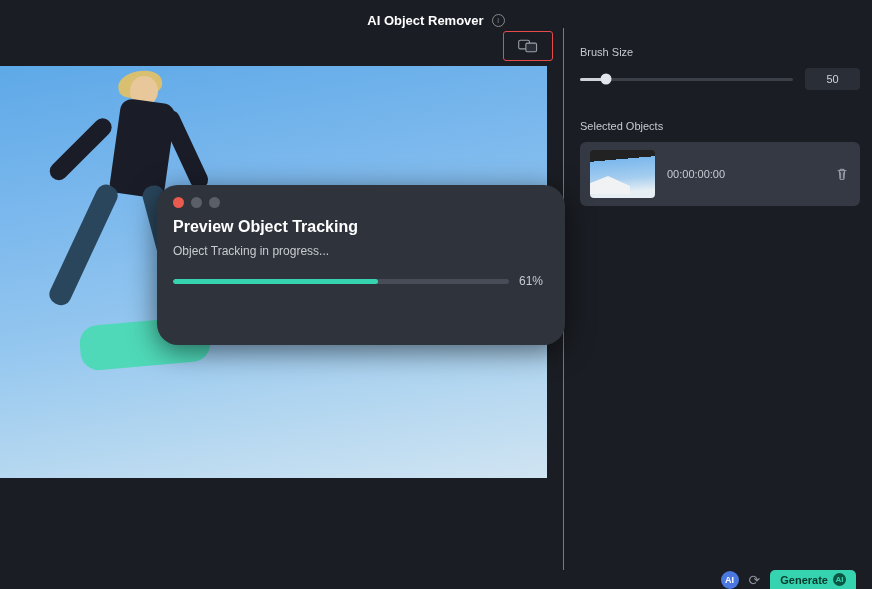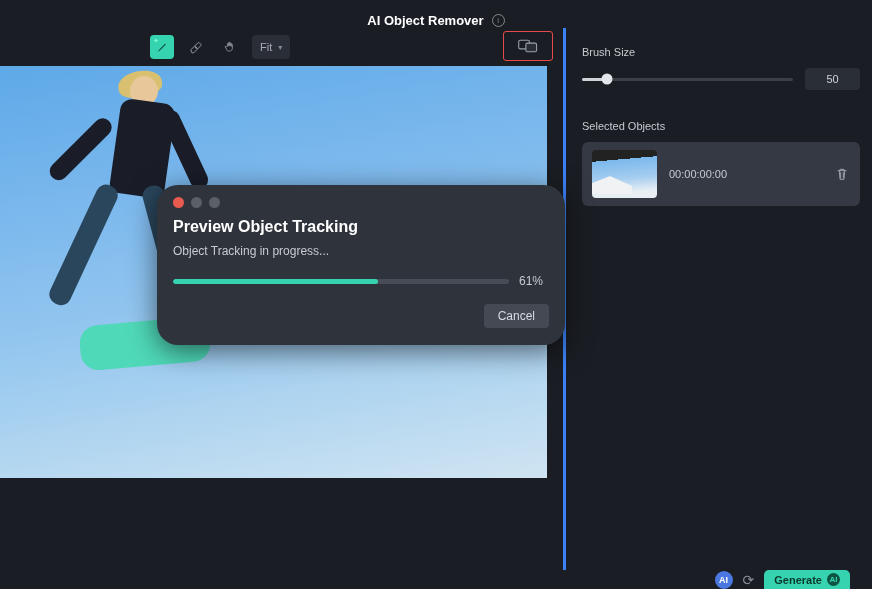--- a/index.html
+++ b/index.html
@@ -234,21 +234,21 @@
     transform: translate(-50%, -50%);
     width: 12px; height: 12px;
     background: #e3e6ea;
     border-radius: 50%;
     cursor: pointer;
   }
 
   .right-panel {
     flex: 1;
     padding: 10px 12px 0 16px;
-    border-left: 3px solid #3b82f6;
+    border-left: 1px solid #3b82f6;
   }
   .label {
     font-size: 11px;
     color: #c7cbd1;
     margin-bottom: 10px;
     margin-top: 8px;
   }
   .brush-row {
     display: flex;
     align-items: center;
@@ -326,21 +326,21 @@
     font-size: 11px;
     color: #c7cbd1;
     flex: 1;
   }
   .trash {
     width: 16px; height: 16px;
     cursor: pointer;
   }
   .bottom-bar{
     position:absolute;
-    right:14px;
+    right:8px;
     bottom:0;
     height:19px;
     display:flex;
     align-items:center;
     gap:10px;
     padding-right:8px;
   }
   .bottom-icon{
     width:18px;height:18px;border-radius:50%;
     background:#4a78e0;
@@ -445,42 +445,20 @@
 
 <div class="header">
   <span class="header-title">AI Object Remover</span>
   <span class="header-info">i</span>
 </div>
 
 <div class="main">
   <div class="left-panel">
 
     <div class="toolbar">
-      <div class="toolbar-left">
-        <div class="tool-btn active tool-brush">
-          <span class="sparkle">✦</span>
-          <svg width="14" height="14" viewBox="0 0 24 24">
-            <path d="M4 20c2-1 3-3 4-4l9-9c1-1 2 0 1 1l-9 9c-1 1-3 2-5 3z" fill="#0a3a2e"></path>
-          </svg>
-        </div>
-        <div class="tool-btn">
-          <svg width="14" height="14" viewBox="0 0 24 24">
-            <path d="M3 17l6-6 5 5-6 6H5z M10 10l5-5c1-1 2-1 3 0l2 2c1 1 1 2 0 3l-5 5z" fill="none" stroke="#9aa1ab" stroke-width="1.6"></path>
-          </svg>
-        </div>
-        <div class="tool-btn">
-          <svg width="14" height="14" viewBox="0 0 24 24">
-            <path d="M8 11V6a1 1 0 012 0v4V5a1 1 0 012 0v5V6a1 1 0 012 0v5V8a1 1 0 012 0v6c0 3-2 5-5 5h-1c-2 0-3-1-4-3l-2-4c-1-1 1-2 2-1z" fill="none" stroke="#9aa1ab" stroke-width="1.4"></path>
-          </svg>
-        </div>
-        <div class="tool-fit">
-          <span>Fit</span>
-          <span class="chevron">▾</span>
-        </div>
-      </div>
       <div class="highlighted-box">
         <svg width="20" height="14" viewBox="0 0 28 18">
           <rect x="1" y="1" width="15" height="12" rx="2" fill="none" stroke="#9aa1ab" stroke-width="1.5"></rect>
           <rect x="11" y="5" width="15" height="12" rx="2" fill="#2a2e36" stroke="#9aa1ab" stroke-width="1.5"></rect>
         </svg>
       </div>
     </div>
 
     <div class="viewport">
       <div class="video-frame">
@@ -540,16 +518,13 @@
     <div class="dot grey"></div>
   </div>
   <div class="modal-title">Preview Object Tracking</div>
   <div class="modal-status">Object Tracking in progress...</div>
   <div class="progress-row">
     <div class="progress-track">
       <div class="progress-fill"></div>
     </div>
     <div class="progress-pct">61%</div>
   </div>
-  <div class="modal-actions">
-    <button class="cancel-btn">Cancel</button>
-  </div>
 </div>
 
 </body></html>

